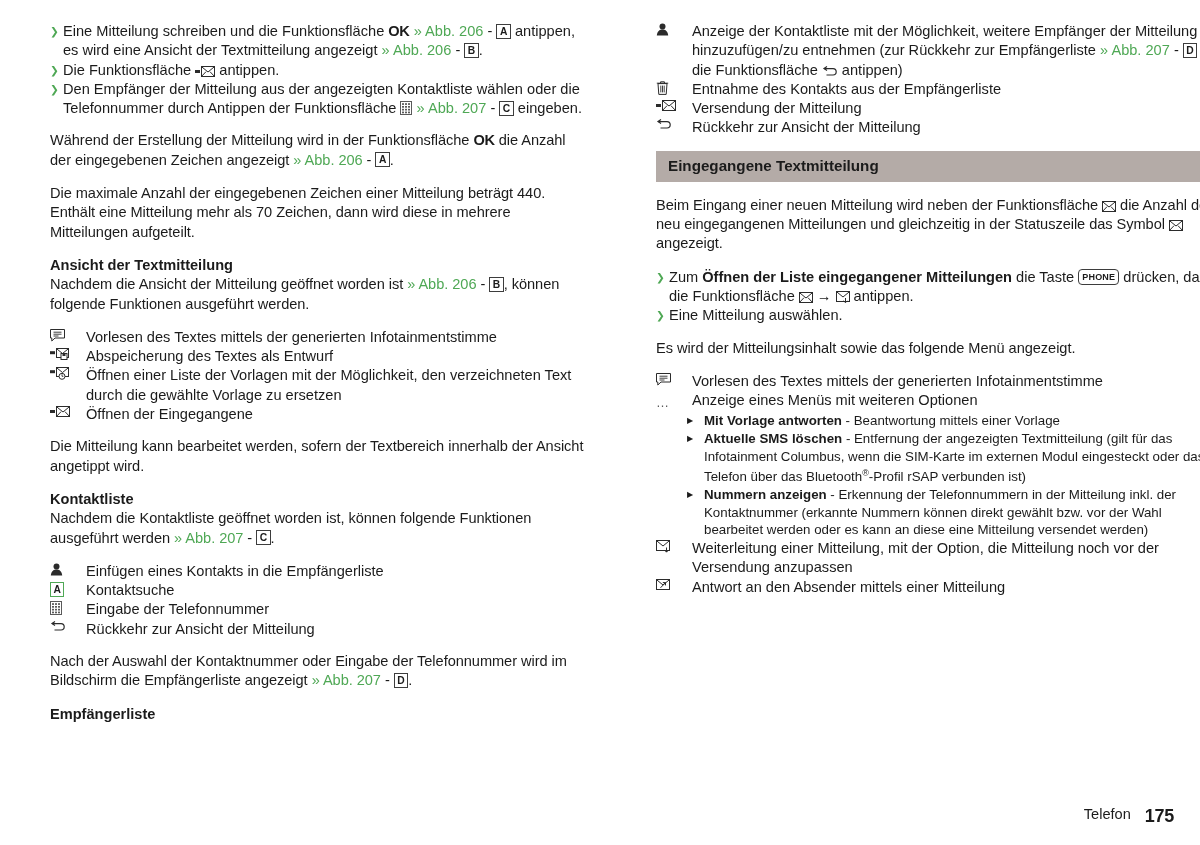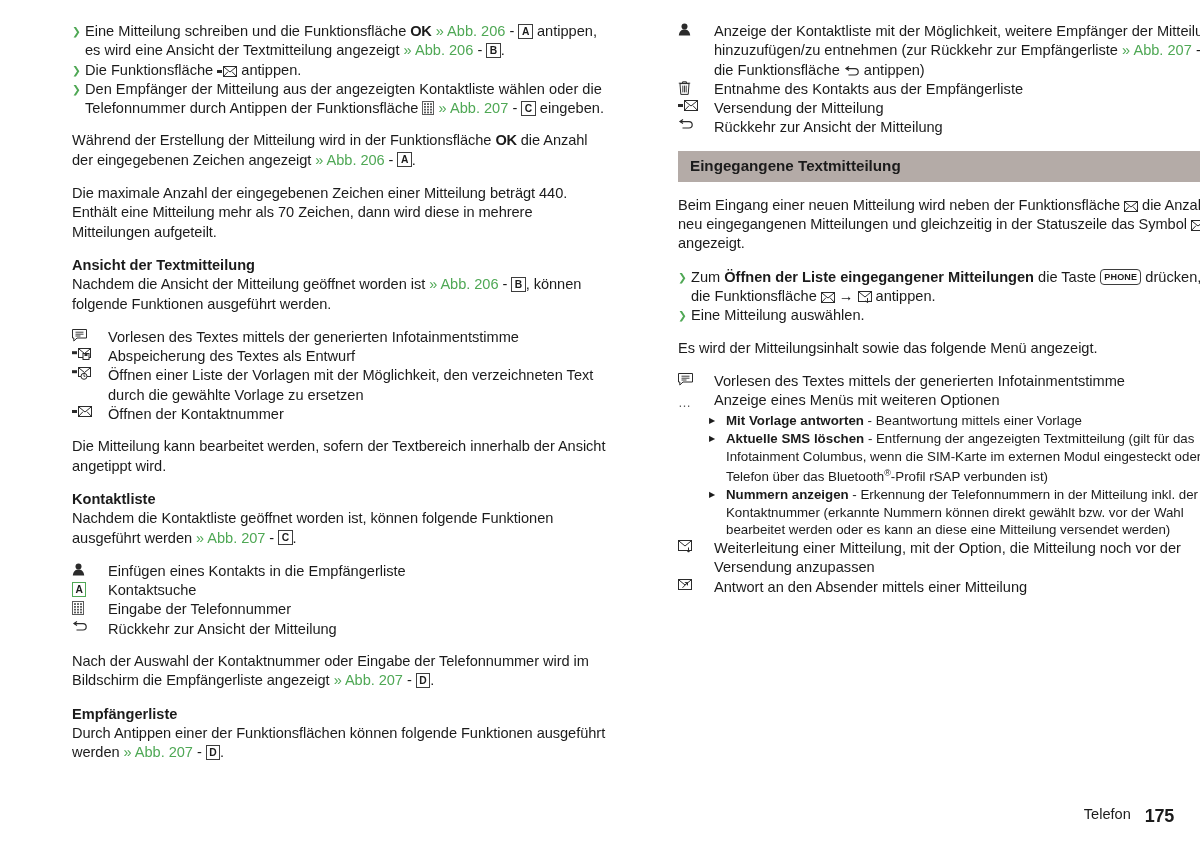--- a/index.html
+++ b/index.html
@@ -23,21 +23,21 @@
     height: 845px;
     box-sizing: border-box;
   }
 
   .columns {
     position: absolute;
     left: 0; top: 0;
     width: 1200px;
     display: flex;
     gap: 68px;
-    padding: 22px 24px 0 72px;
+    padding: 22px 24px 0 50px;
     box-sizing: border-box;
   }
   .col {
     width: 538px;
     flex: 0 0 538px;
   }
   .col-right { width: 560px; flex: 0 0 560px; }
 
   
   p.para {
@@ -299,21 +299,21 @@
             <div class="iconcell">
               <span class="iglyph ">
                 <svg width="20" height="11" viewBox="0 0 20 11">
                   <rect x="6.5" y="0.5" width="13" height="10" fill="none" stroke="#2b2b2b"></rect>
                   <path d="M6.8 0.9 L13 6 L19.2 0.9" fill="none" stroke="#2b2b2b"></path>
                   <path d="M6.8 10.1 L11 5.7 M19.2 10.1 L15 5.7" fill="none" stroke="#2b2b2b"></path>
                   <rect x="0" y="4" width="5" height="3" fill="#2b2b2b"></rect>
                 </svg>
               </span>
             </div>
-            <div class="iconlabel">Öffnen der Kontaktnummer</div>
+            <div class="iconlabel">Öffnen der Eingegangene</div>
           </div>
         </div>
 
       <p class="para">Die Mitteilung kann bearbeitet werden, sofern der Textbereich innerhalb der Ansicht angetippt wird.</p>
 
       <h3 class="sub">Kontaktliste</h3>
       <p class="para" id="left-para-contacts">Nachdem die Kontaktliste geöffnet worden ist, können folgende Funktionen ausgeführt werden <span class="ref">» Abb. 207</span> - <span class="boxletter">C</span>.</p>
 
       <div class="iconlist" id="left-contact-functions">
           <div class="iconrow">
@@ -366,21 +366,20 @@
                 </svg>
               </span>
             </div>
             <div class="iconlabel">Rückkehr zur Ansicht der Mitteilung</div>
           </div>
         </div>
 
       <p class="para" id="left-para-after-select">Nach der Auswahl der Kontaktnummer oder Eingabe der Telefonnummer wird im Bildschirm die Empfängerliste angezeigt <span class="ref">» Abb. 207</span> - <span class="boxletter">D</span>.</p>
 
       <h3 class="sub">Empfängerliste</h3>
-      <p class="para" id="left-para-recipients">Durch Antippen einer der Funktionsflächen können folgende Funktionen ausgeführt werden <span class="ref">» Abb. 207</span> - <span class="boxletter">D</span>.</p>
     </div>
 
     <div class="col col-right">
       <div class="iconlist" id="right-recipient-functions">
           <div class="iconrow">
             <div class="iconcell">
               <span class="iglyph ">
                 <svg width="14" height="13" viewBox="0 0 14 13">
                   <circle cx="6.5" cy="3.4" r="3" fill="#2b2b2b"></circle>
                   <path d="M0.8 12.4 C1.4 7.8 4 6.6 6.5 6.6 C9 6.6 11.6 7.8 12.2 12.4 Z" fill="#2b2b2b"></path>

